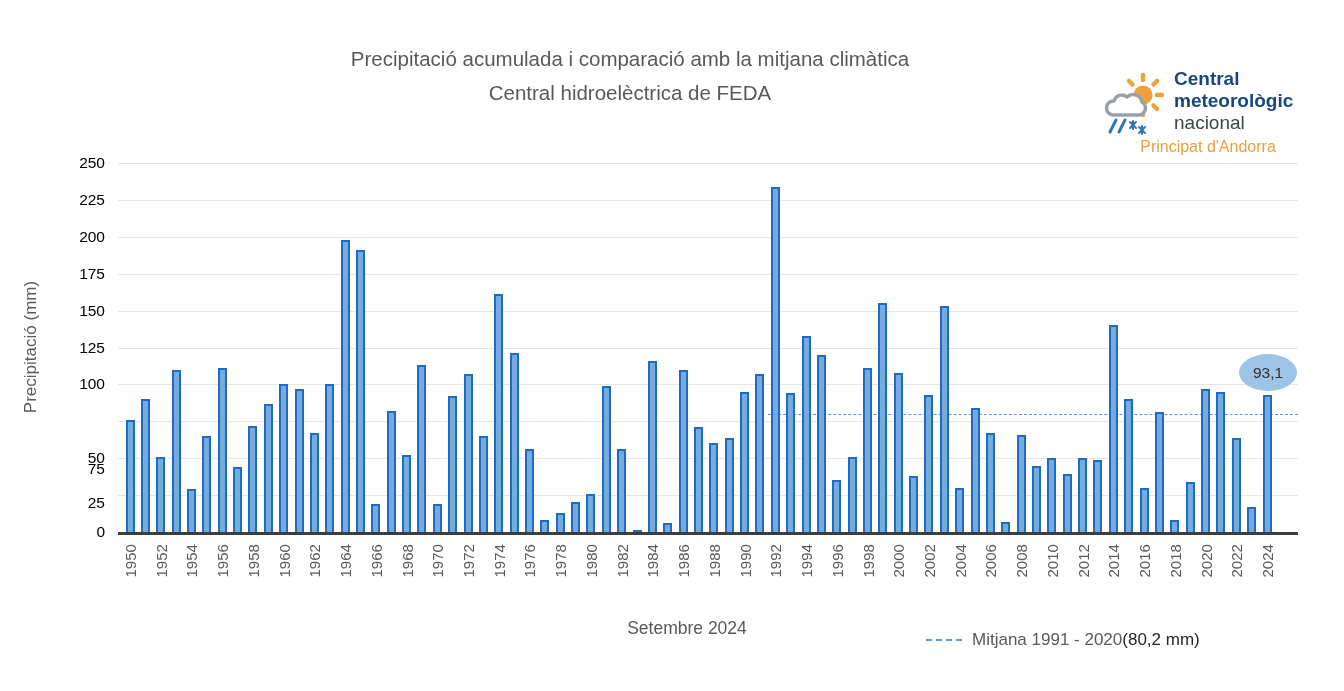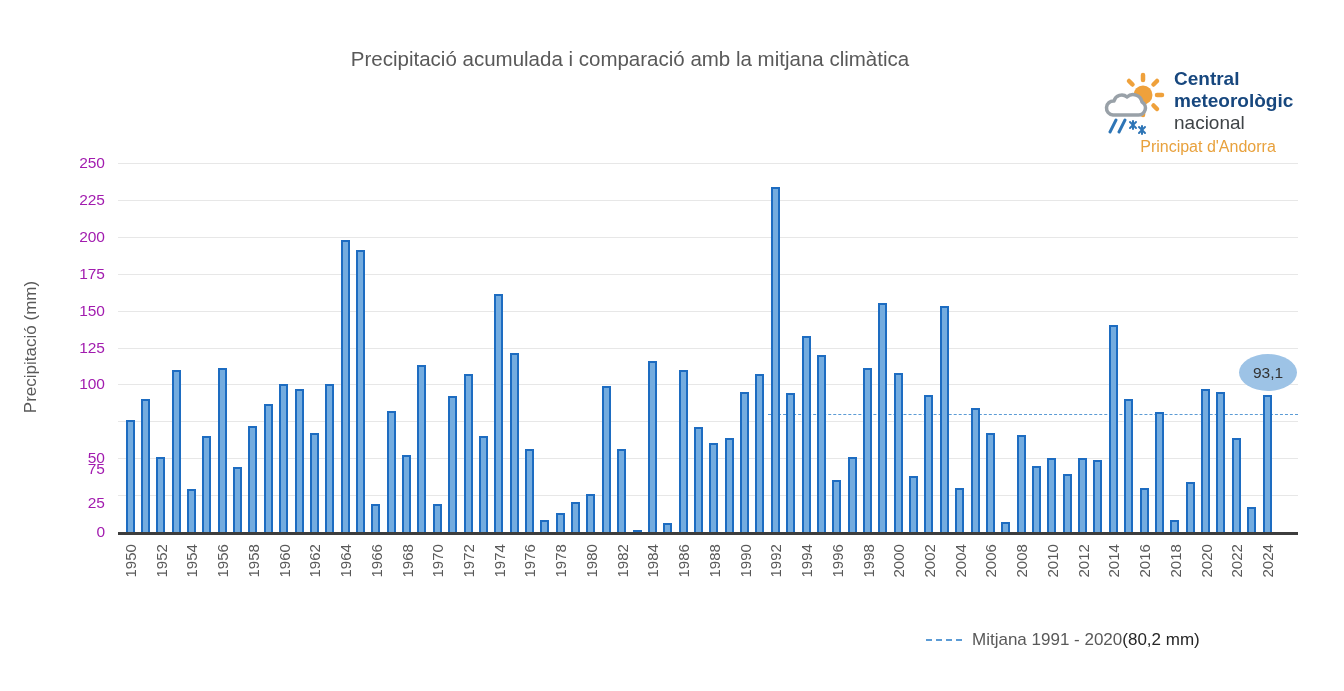--- a/index.html
+++ b/index.html
@@ -16,21 +16,21 @@
   .logo-text .n{color:#3F4447;}
   .logo-sub{position:absolute;left:18px;top:72px;width:180px;text-align:center;
             color:#E8A13C;font-size:16px;}
   
   .y-title{position:absolute;left:-68px;top:336px;width:200px;height:22px;text-align:center;
            transform:rotate(-90deg);color:#595959;font-size:17px;}
   
   .plot{position:absolute;left:118px;top:163px;width:1180px;height:369px;
         border-bottom:3px solid #3d3d3d;}
   .gridline{position:absolute;left:0;width:100%;height:1px;background:#E7E7E7;}
-  .ytick{position:absolute;left:-53px;width:40px;text-align:right;color:#a21caf;
+  .ytick{position:absolute;left:-53px;width:40px;text-align:right;color:#000000;
          font-size:15.5px;line-height:18px;}
   .xtick{position:absolute;width:38px;height:15px;text-align:left;color:#595959;
          font-size:15px;line-height:15px;transform:rotate(-90deg);white-space:nowrap;}
   .bar{position:absolute;bottom:0;width:9px;box-sizing:border-box;
        background:#74ACDF;border:2px solid #1D6CC1;border-bottom:none;}
   .mean-line{position:absolute;height:0;border-top:1px dashed #5B9BD5;}
   .callout{position:absolute;width:58px;height:37px;border-radius:50%;background:#9DC3E6;
            color:#333;font-size:15.5px;line-height:37px;text-align:center;}
   
   .caption{position:absolute;left:387px;top:618px;width:600px;text-align:center;
@@ -40,20 +40,21 @@
   .legend-swatch{width:36px;height:0;border-top:2px dashed #5B9BD5;margin-right:10px;}
   .legend .val{color:#262626;}
 </style>
 </head>
 <body>
 
 <div id="app">
 
   <div class="title-block">
     <div>Precipitació acumulada i comparació amb la mitjana climàtica</div>
+    <div>Central hidroelèctrica de FEDA</div>
   </div>
 
   <div class="logo">
     <svg class="logo-icon" width="66" height="66" viewBox="0 0 66 66">
       <g stroke="#EFA13B" stroke-width="4.5" stroke-linecap="round">
         <line x1="41" y1="5" x2="41" y2="10"></line>
         <line x1="55" y1="11" x2="51.5" y2="14.5"></line>
         <line x1="60" y1="25" x2="55" y2="25"></line>
         <line x1="55" y1="39" x2="51.5" y2="35.5"></line>
         <line x1="41" y1="45" x2="41" y2="40"></line>
@@ -216,20 +217,21 @@
       <div class="xtick" style="left: 1068.55px; top: 388px;">2020</div>
       <div class="bar" title="2021: 95 mm" style="left: 1098.41px; height: 140.22px; background: rgb(116, 172, 223); border-color: rgb(29, 108, 193);"></div>
       <div class="bar" title="2022: 64 mm" style="left: 1113.78px; height: 94.464px; background: rgb(116, 172, 223); border-color: rgb(29, 108, 193);"></div>
       <div class="xtick" style="left: 1099.28px; top: 388px;">2022</div>
       <div class="bar" title="2023: 17 mm" style="left: 1129.14px; height: 25.092px; background: rgb(116, 172, 223); border-color: rgb(29, 108, 193);"></div>
       <div class="bar" title="2024: 93.1 mm" style="left: 1144.51px; height: 137.416px; background: rgb(116, 172, 223); border-color: rgb(29, 108, 193);"></div>
       <div class="xtick" style="left: 1130.01px; top: 388px;">2024</div>
       <div class="callout" style="left: 1121.01px; top: 190.584px;">93,1</div>
     </div>
 
+  <div class="caption">Setembre 2024</div>
 
   <div class="legend">
     <div class="legend-swatch"></div>
     <span>Mitjana 1991 - 2020 </span>
     <span class="val">(80,2 mm)</span>
   </div>
 
 </div>
 
 </body></html>

